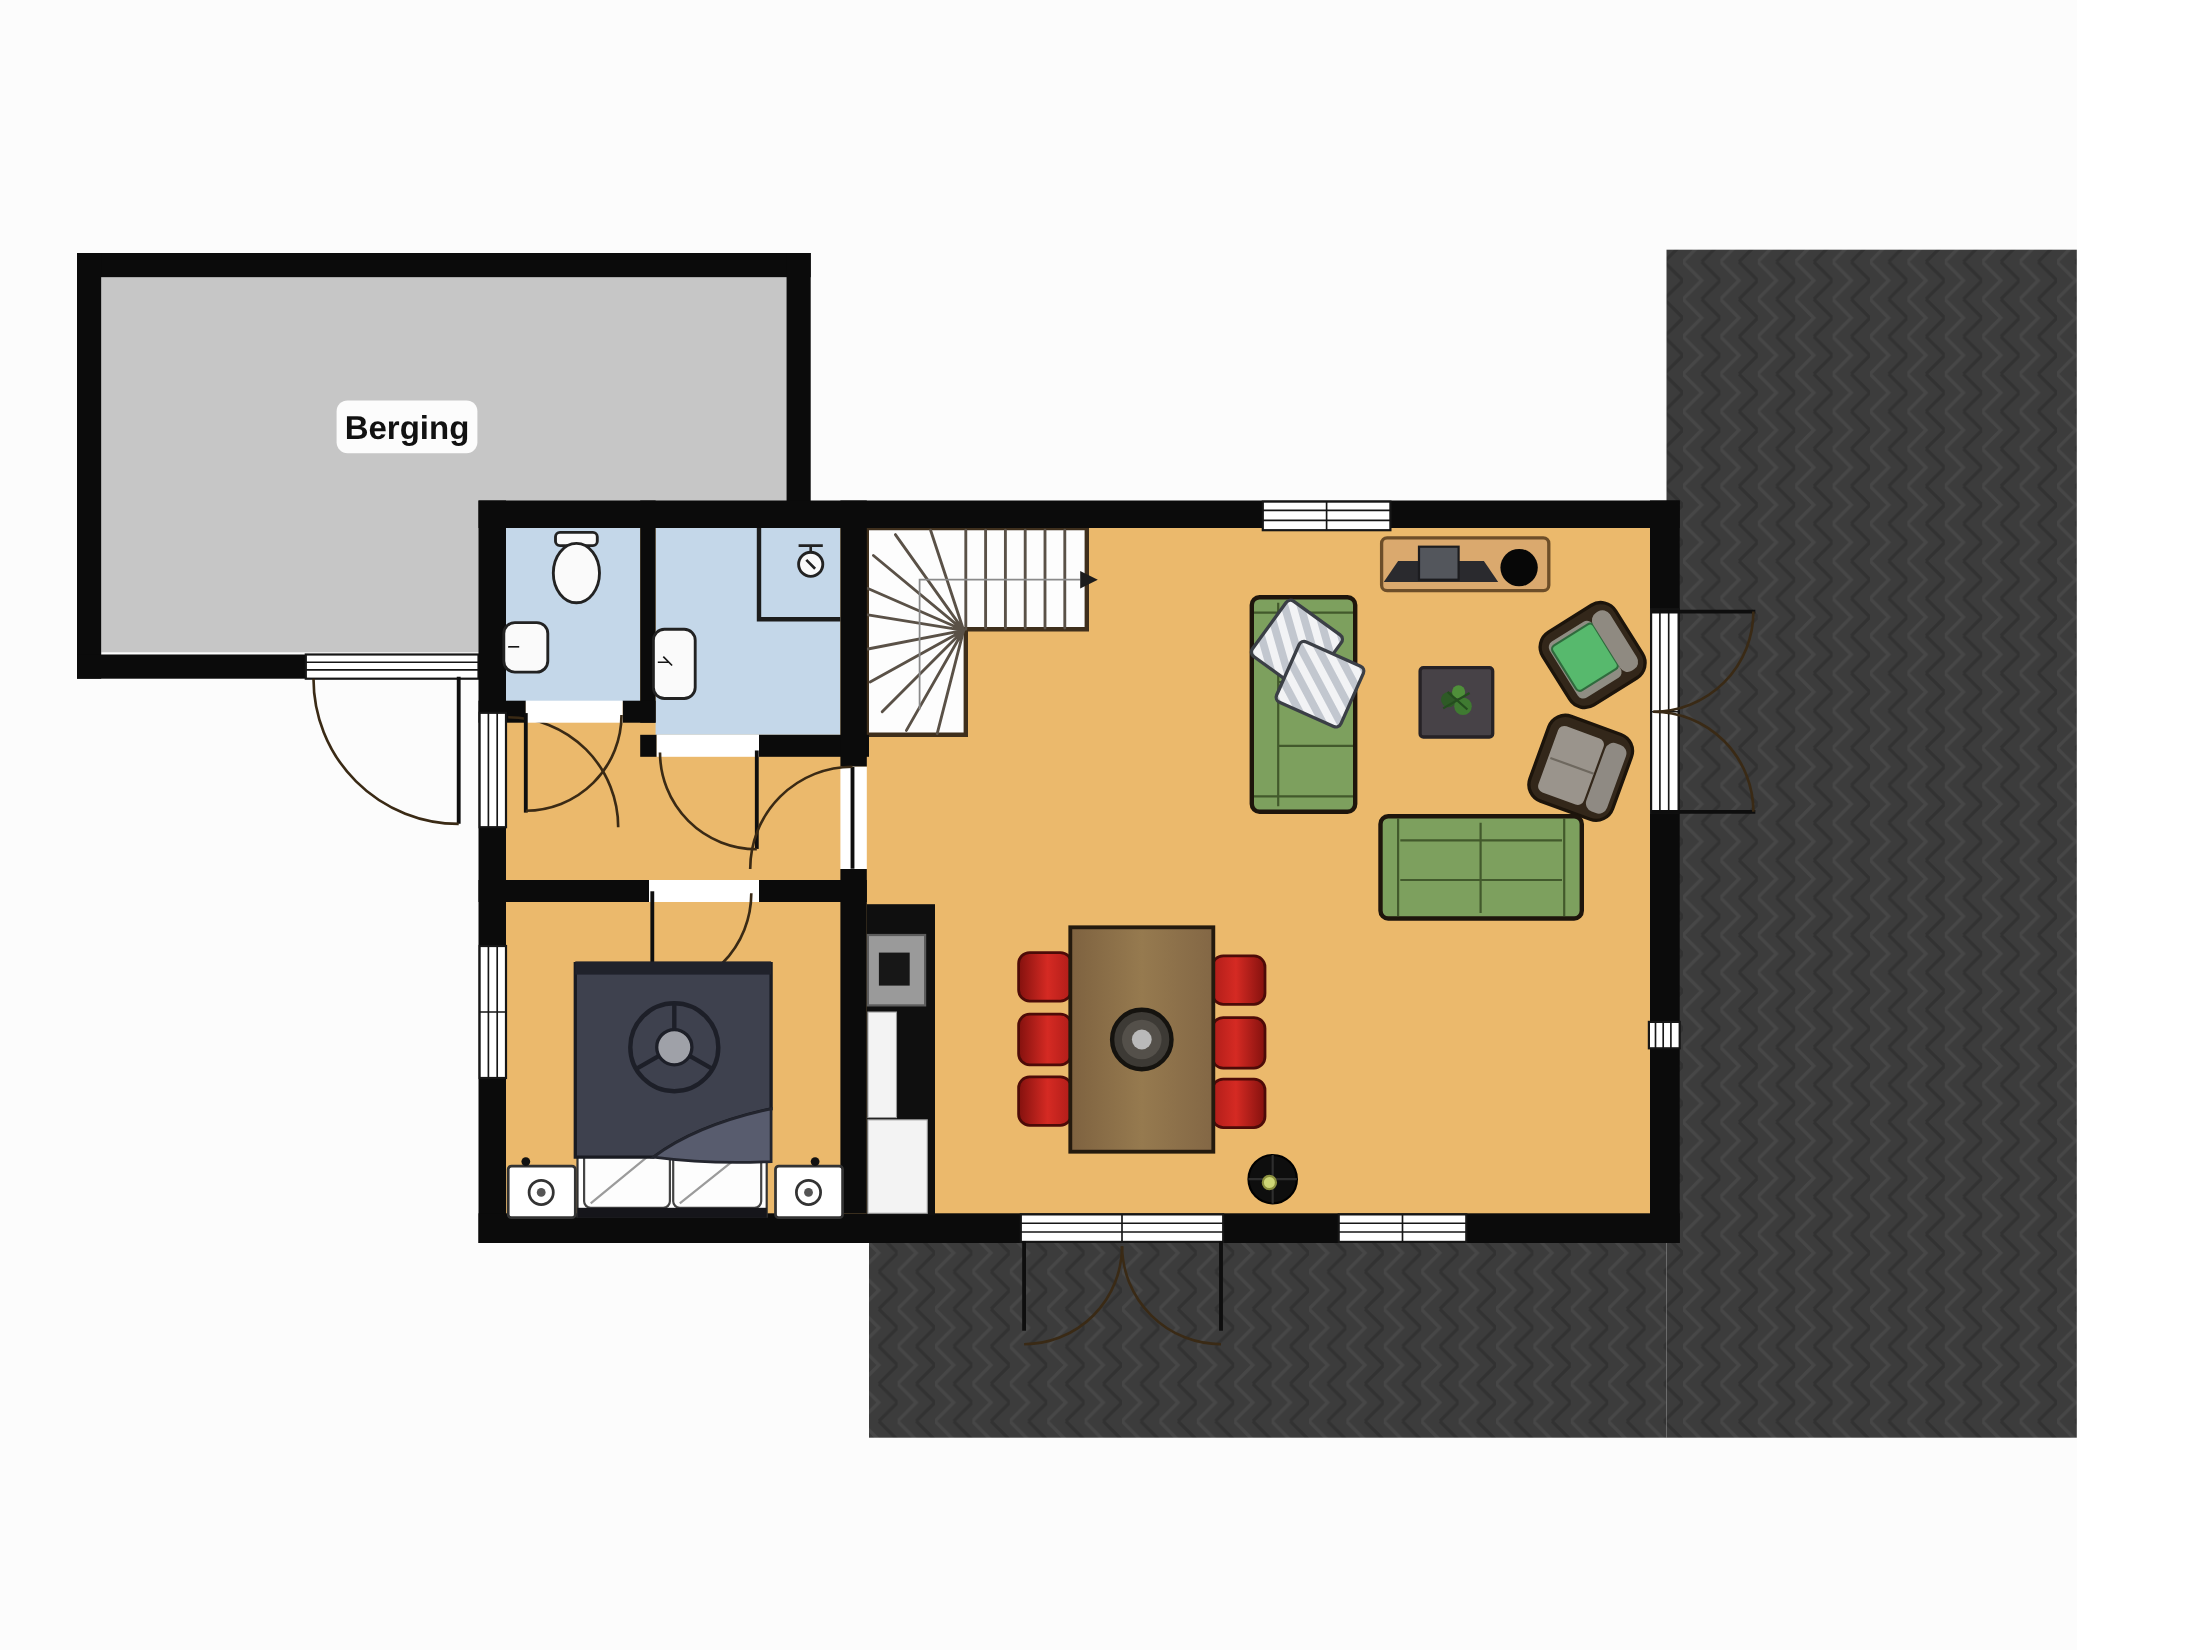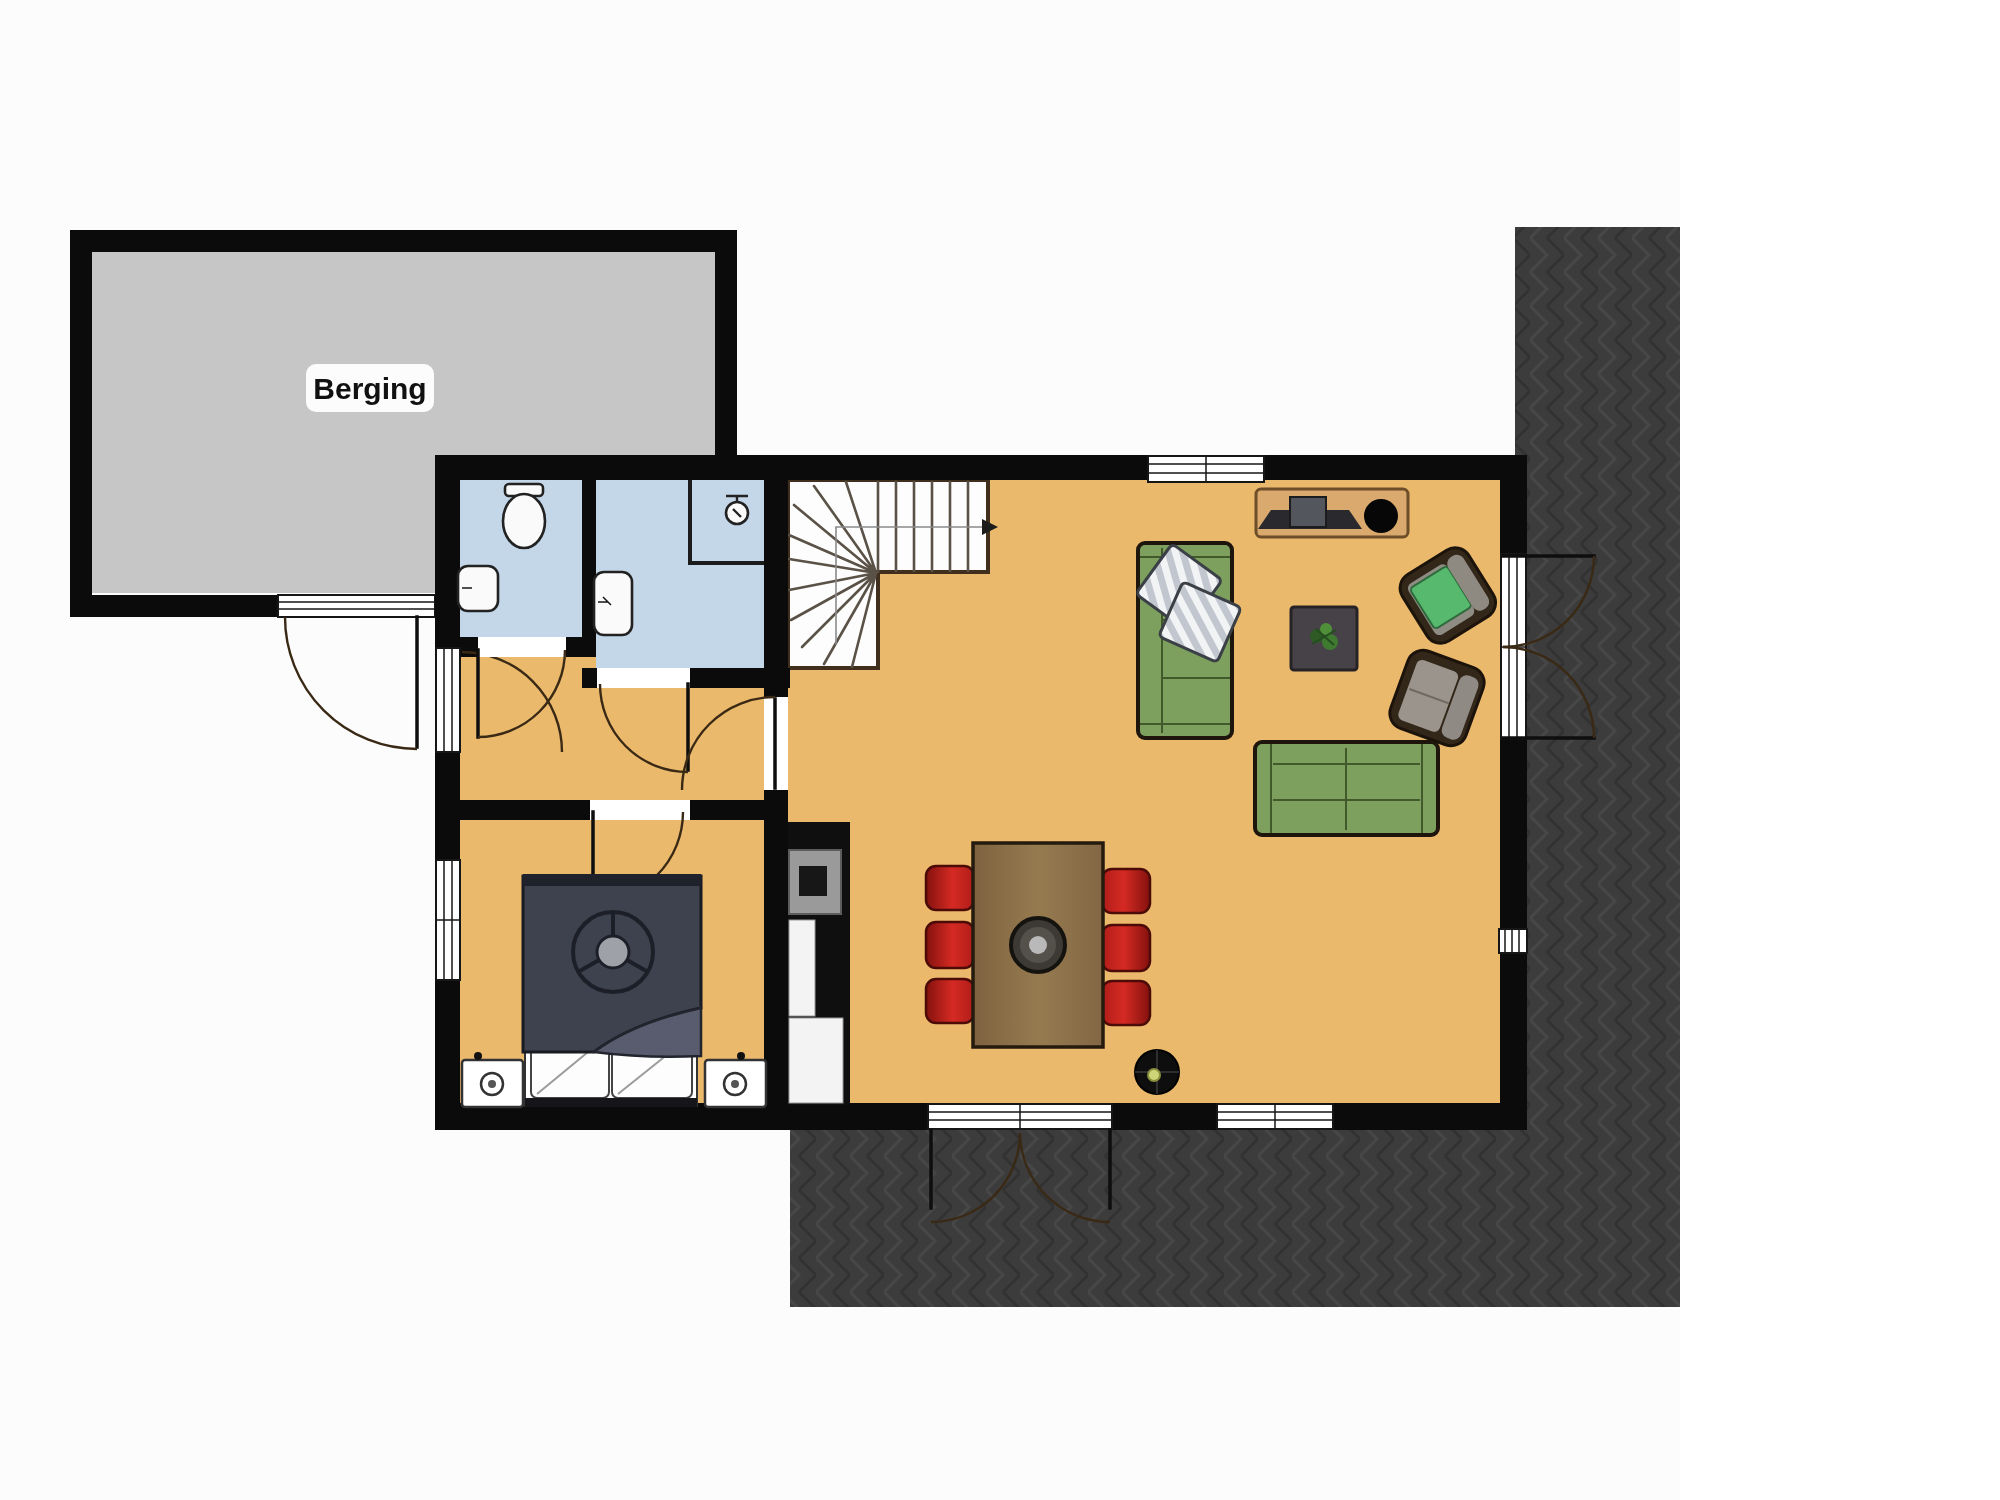--- a/index.html
+++ b/index.html
@@ -1,16 +1,16 @@
 <!DOCTYPE html>
 <html style="--page_bg: #fcfcfc; --wall: #0b0b0b; --floor_main: #ebb96c; --floor_wet: #c4d7e9; --floor_storage: #c6c6c6; --terrace_dark: #3c3c3c; --stairs_bg: #fdfdfd; --sofa_green: #7da05e; --chair_red: #c02420; --wood: #8b6d48; --cabinet_tan: #daa96e; --bed_dark: #3e414e; --arc_brown: #3a2a15; --accent_cushion_green: #57b96d;"><head>
 <meta charset="utf-8">
 <style>
   html,body{margin:0;padding:0;background:#fff;}
-  #canvas{position:relative;width:1680px;height:1500px;background:var(--page_bg);
+  #canvas{position:relative;width:1888px;height:1500px;background:var(--page_bg);
           font-family:"Liberation Sans", sans-serif;overflow:hidden;}
   svg{display:block}
   .wall{fill:var(--wall);}
   .floor-main{fill:var(--floor_main);}
   .floor-wet{fill:var(--floor_wet);}
   .floor-storage{fill:var(--floor_storage);}
   .stairs-bg{fill:var(--stairs_bg);stroke:#3f2f1c;stroke-width:4;}
   .step{stroke:#5a5147;stroke-width:2.6;stroke-linecap:round;}
   .walkline{stroke:#8a8a8a;stroke-width:1.6;fill:none;}
   .window{fill:#fff;stroke:#161616;stroke-width:2;}

